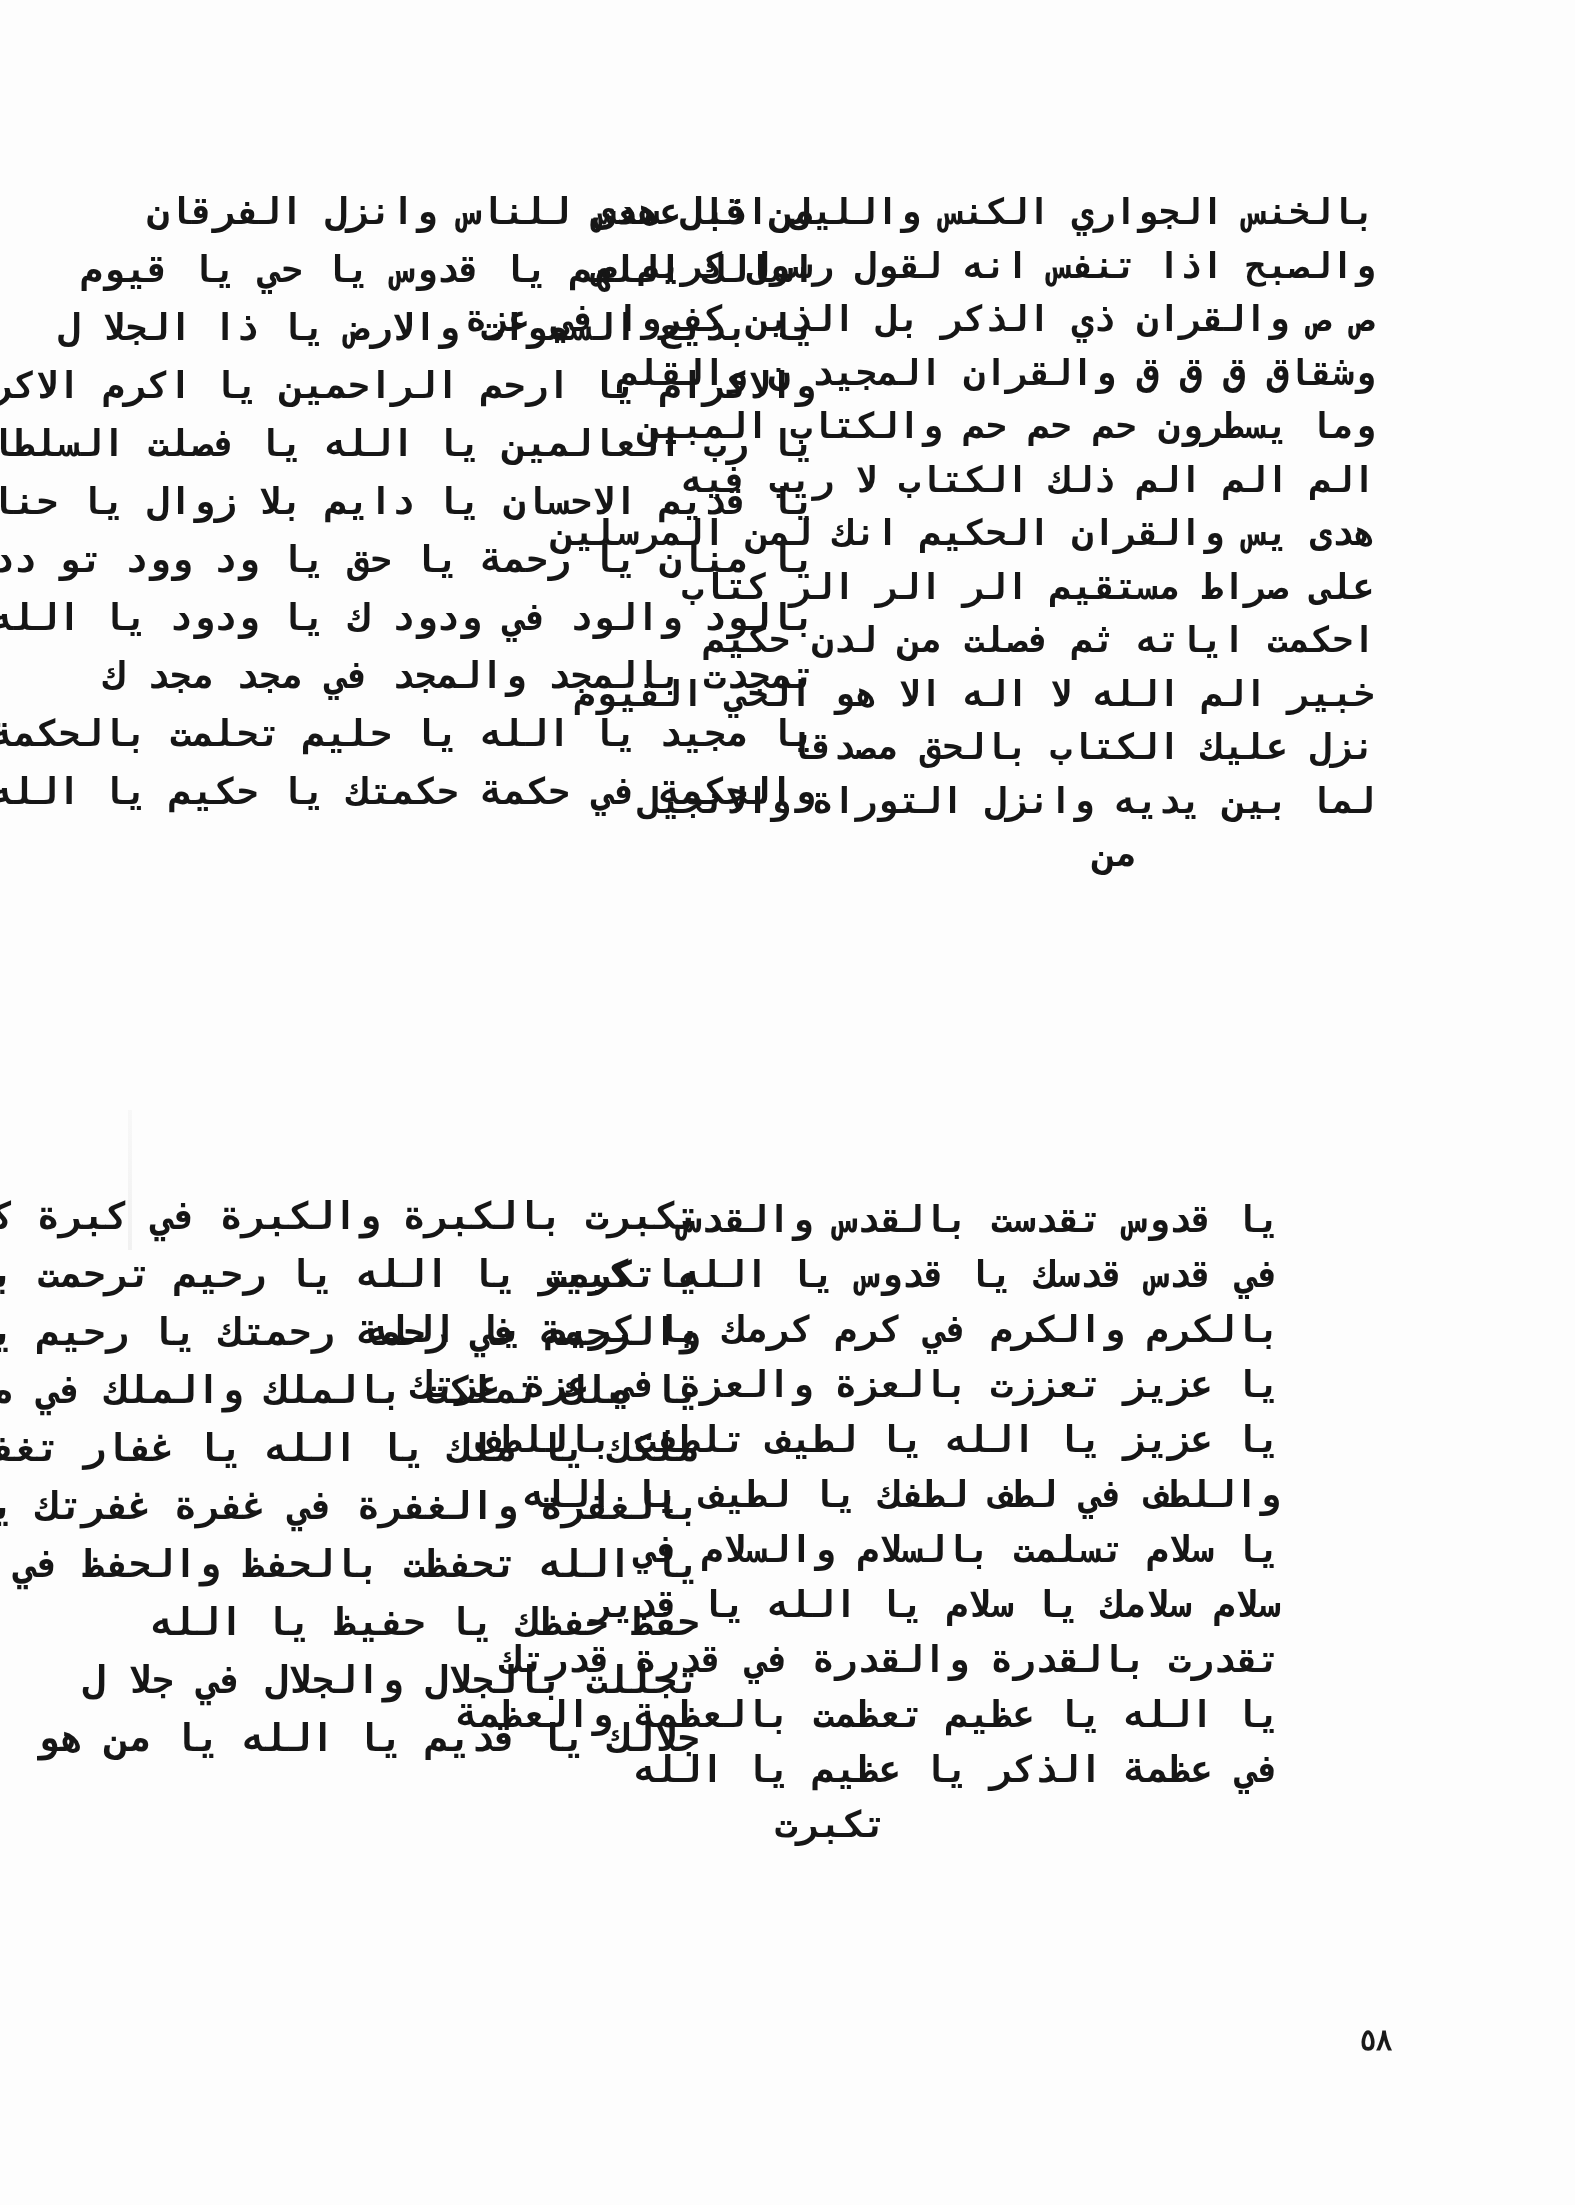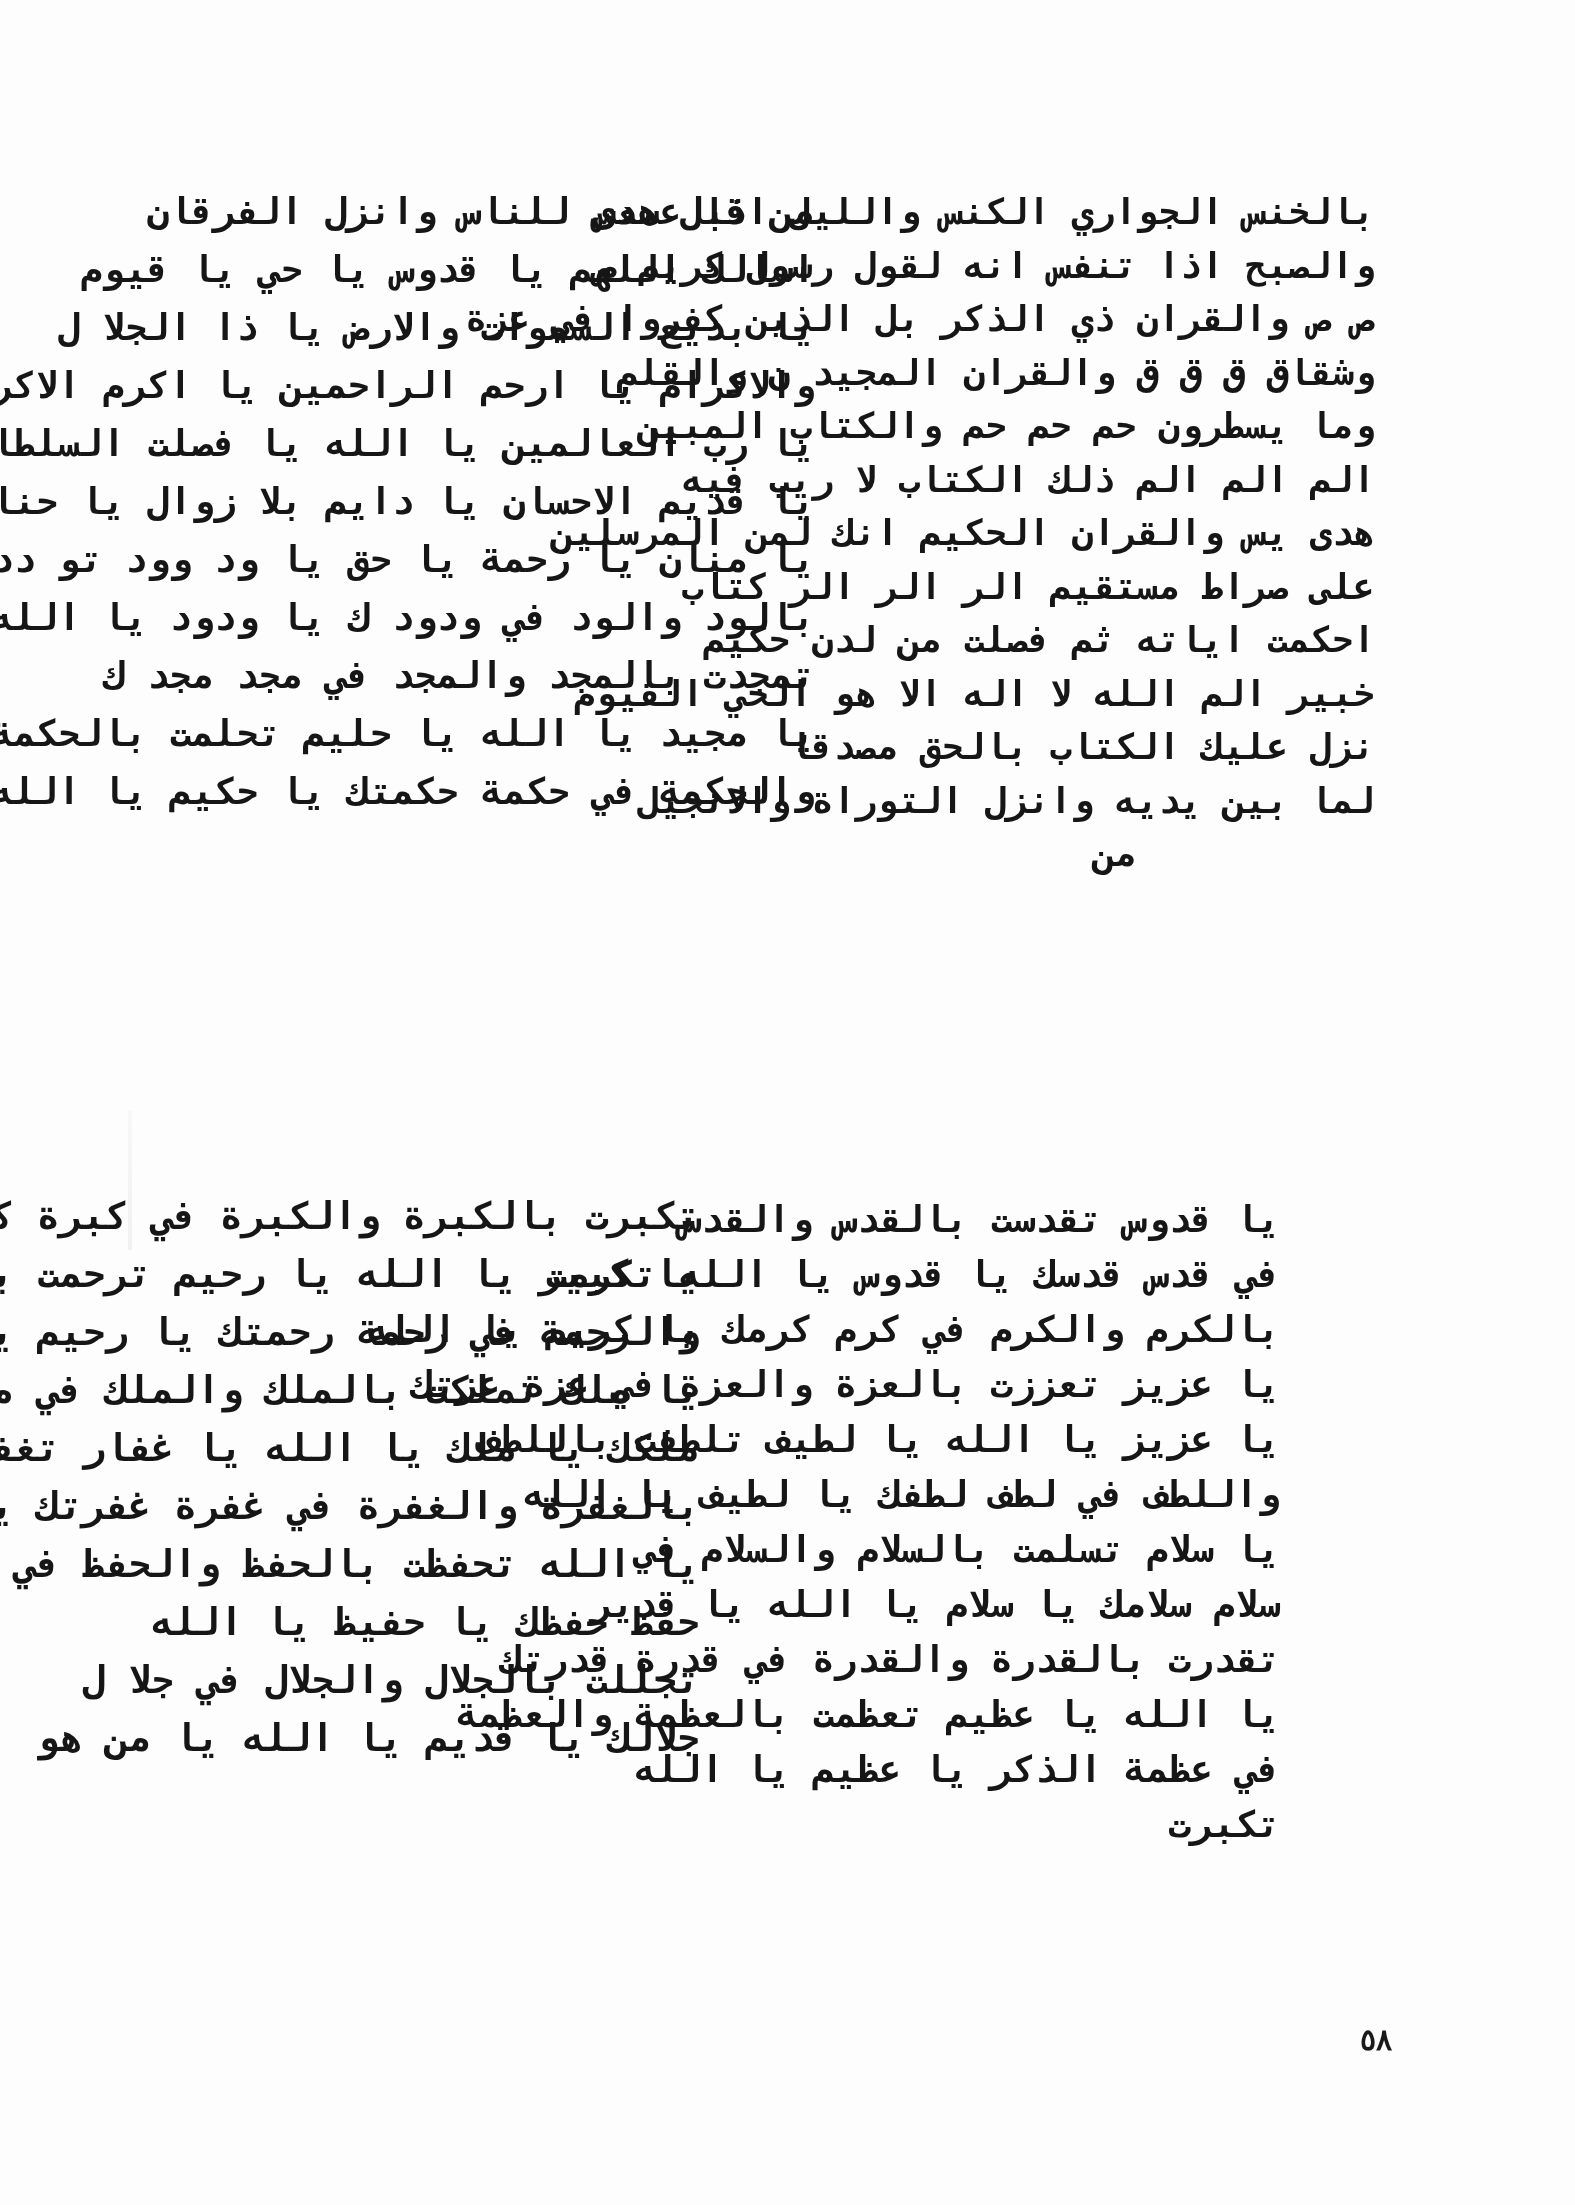--- a/index.html
+++ b/index.html
@@ -23,21 +23,21 @@
   
   #blk-tr { left: 835px; top: 188px; width: 540px; font-size: 36px; line-height: 53.5px; }
   
   #blk-tl { left: 225px; top: 185px; width: 590px; font-size: 37px; line-height: 58px; }
   
   #blk-br { left: 745px; top: 1195px; width: 535px; font-size: 37px; line-height: 55px; }
   
   #blk-bl { left: 140px; top: 1190px; width: 560px; font-size: 38px; line-height: 58px; }
   .tail { padding-right: 0; }
   #blk-tr .line.tail { text-align: center; padding-left: 20px; }
-  #blk-br .line.tail { text-align: right; padding-left: 30px; }
+  #blk-br .line.tail { text-align: left; padding-left: 30px; }
   .page-number {
     position: absolute; left: 1360px; top: 2022px;
     font-family: Liberation Serif, serif; font-weight: bold;
     font-size: 30px; color: #1a1a1a; direction: rtl;
   }
 </style>
 </head>
 <body>
 
 <div class="page">

